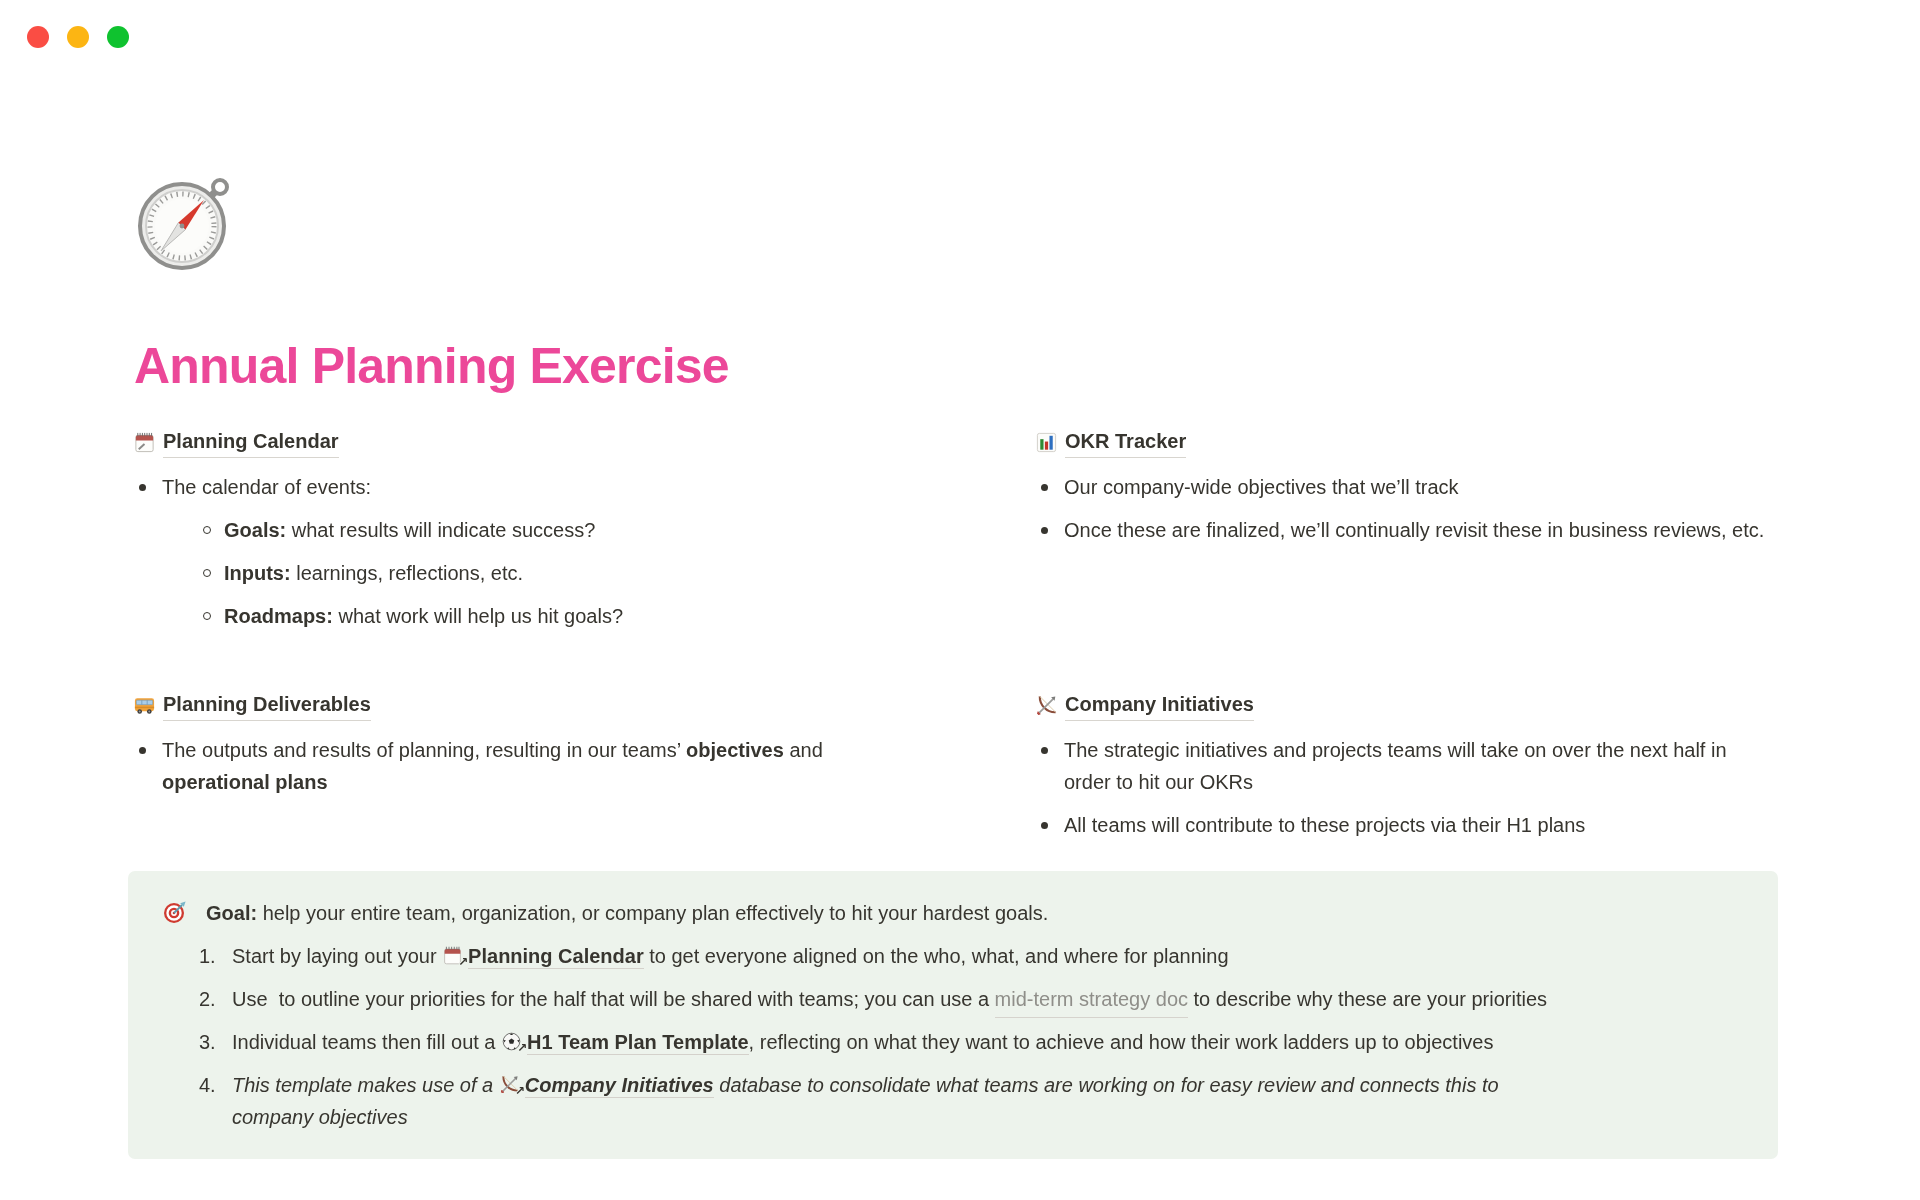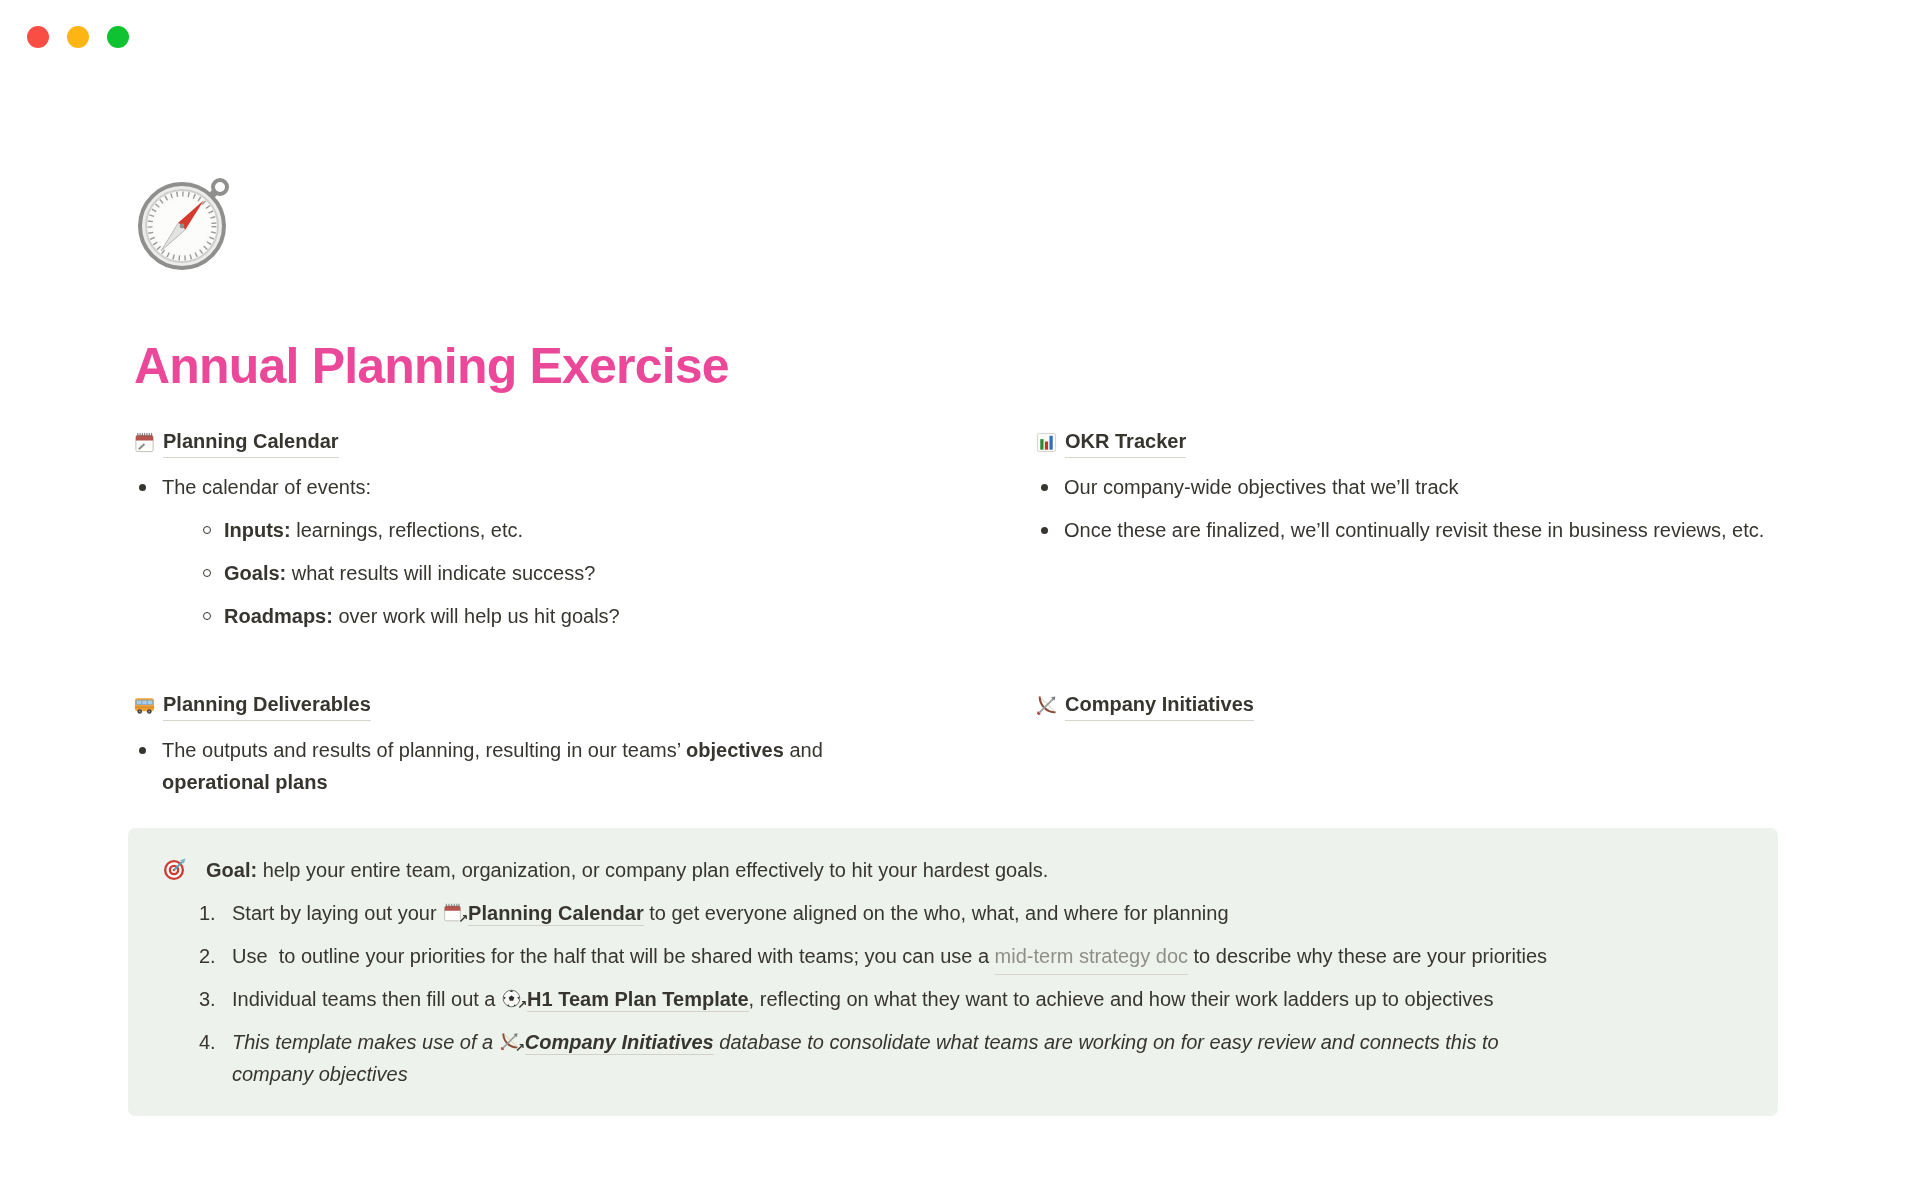--- a/index.html
+++ b/index.html
@@ -128,23 +128,23 @@
             <line x1="19.4" y1="2" x2="19.4" y2="5.5"></line>
           </g>
           <line x1="6" y1="19" x2="12" y2="13.5" stroke="#8a8a88" stroke-width="2"></line>
         </svg>
         <span class="sec-label">Planning Calendar</span>
       </div>
       <ul class="blist">
         <li>
           <span class="t">The calendar of events:</span>
           <ul>
+            <li><b>Goals:</b><span class="t"> what results will indicate success?</span></li>
             <li><b>Inputs:</b><span class="t"> learnings, reflections, etc.</span></li>
-            <li><b>Goals:</b><span class="t"> what results will indicate success?</span></li>
-            <li><b>Roadmaps:</b><span class="t"> over work will help us hit goals?</span></li>
+            <li><b>Roadmaps:</b><span class="t"> what work will help us hit goals?</span></li>
           </ul>
         </li>
       </ul>
     </div>
 
     <div class="section">
       <div class="sec-header">
         <svg class="h-ic" viewBox="0 0 24 24">
           <rect x="2.5" y="2.5" width="19" height="19" rx="2" fill="#fcfcfa" stroke="#d2cfc9"></rect>
           <rect x="5.5" y="8.5" width="3.4" height="11" fill="#2e8b34"></rect>
@@ -186,20 +186,24 @@
         <svg class="h-ic" viewBox="0 0 24 24">
           <path d="M5 2.5 A 16 16 0 0 0 21.5 19" fill="none" stroke="#8a4d3a" stroke-width="2.2"></path>
           <line x1="5" y1="2.5" x2="21.5" y2="19" stroke="#d9c9a8" stroke-width="1"></line>
           <line x1="3" y1="21" x2="19" y2="5" stroke="#9c9c9a" stroke-width="1.8"></line>
           <polygon points="16.8,3.4 21.2,2.6 20.4,7" fill="#7d7d7b"></polygon>
           <line x1="3" y1="21" x2="5.6" y2="20.6" stroke="#b5453c" stroke-width="1.6"></line>
           <line x1="3" y1="21" x2="3.4" y2="18.4" stroke="#b5453c" stroke-width="1.6"></line>
         </svg>
         <span class="sec-label">Company Initiatives</span>
       </div>
+      <ul class="blist">
+        <li><span class="t">The strategic initiatives and projects teams will take on over the next half in order to hit our OKRs</span></li>
+        <li><span class="t">All teams will contribute to these projects via their H1 plans</span></li>
+      </ul>
     </div>
   </div>
 
   <div class="callout">
     <svg class="c-icon" viewBox="0 0 24 24">
       <circle cx="11" cy="13" r="10" fill="#cf3a30"></circle>
       <circle cx="11" cy="13" r="7.7" fill="#ffffff"></circle>
       <circle cx="11" cy="13" r="5.3" fill="#cf3a30"></circle>
       <circle cx="11" cy="13" r="2.9" fill="#ffffff"></circle>
       <circle cx="11" cy="13" r="1.3" fill="#cf3a30"></circle>

